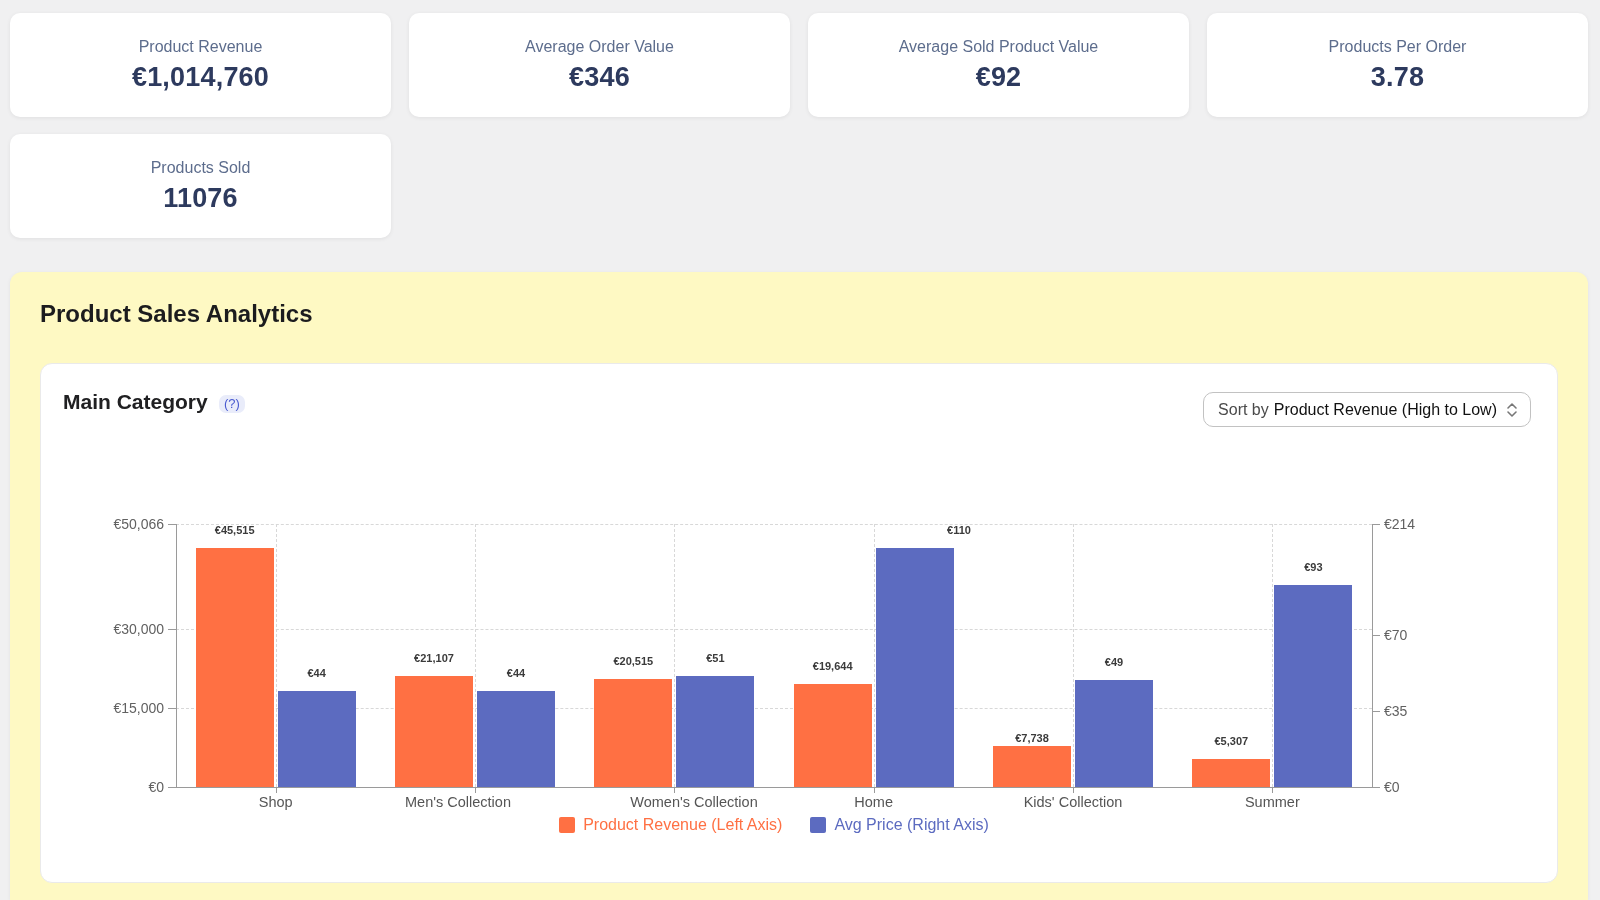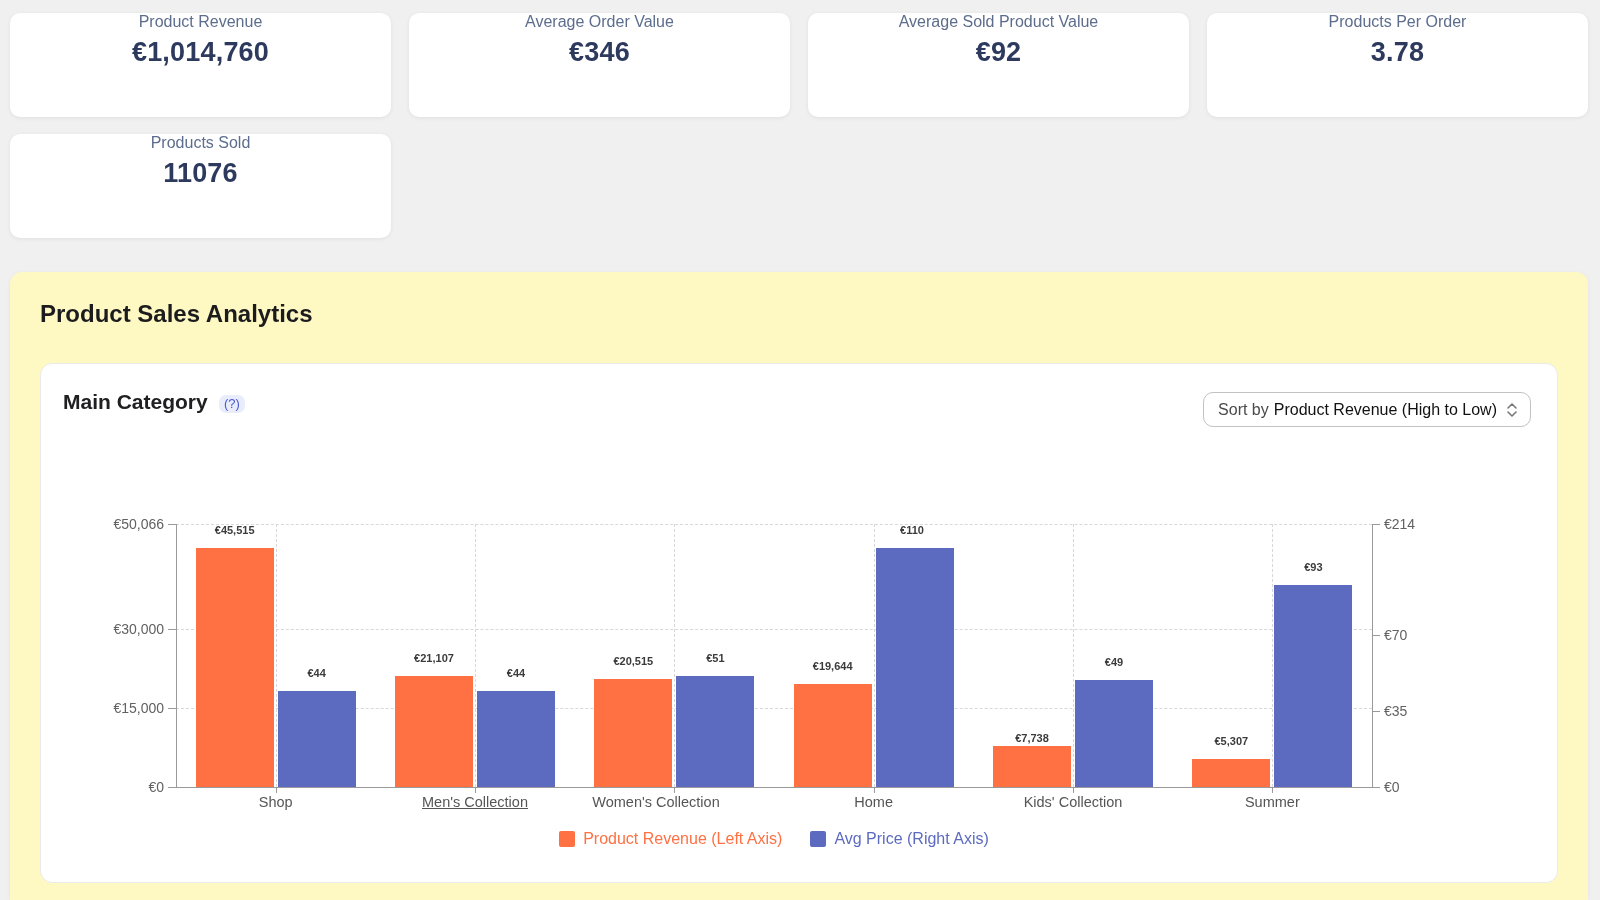--- a/index.html
+++ b/index.html
@@ -12,21 +12,21 @@
 
   
   .kpi-grid {
     position: absolute; left: 10px; top: 13px; width: 1578px;
     display: grid; grid-template-columns: repeat(4, 1fr);
     gap: 17px 18px;
   }
   .kpi-card {
     background: #fff; border-radius: 10px; height: 104px;
     box-shadow: 0 1px 4px rgba(0,0,0,.07);
-    display: flex; flex-direction: column; align-items: center; 
+    display: flex; flex-direction: column; align-items: center; justify-content: center;
     gap: 6px;
   }
   .kpi-label { font-size: 16px; color: #5d6d8d; font-weight: 500; }
   .kpi-value { font-size: 27px; color: #2d3a5e; font-weight: 700; letter-spacing: .2px; }
 
   
   .section-card {
     position: absolute; left: 10px; right: 12px; top: 272px; bottom: 0;
     background: #fef9c3; border-radius: 12px 12px 0 0;
     box-shadow: 0 1px 4px rgba(0,0,0,.06);
@@ -128,24 +128,24 @@
 
       <div id="chart">
           <div class="hgrid" style="left: 135px; width: 1196px; top: 344.204px;"></div>
           <div class="hgrid" style="left: 135px; width: 1196px; top: 265.408px;"></div>
           <div class="hgrid" style="left: 135px; width: 1196px; top: 160px;"></div>
           <div class="vgrid" style="left: 234.667px; top: 160px; height: 263px;"></div>
           <div class="tick-v" style="left: 234.667px; top: 423px;"></div>
           <div class="xlabel" style="left: 139.667px; top: 430px;">Shop</div>
           <div class="vgrid" style="left: 434px; top: 160px; height: 263px;"></div>
           <div class="tick-v" style="left: 434px; top: 423px;"></div>
-          <div class="xlabel" style="left: 339px; top: 430px; text-decoration: underline;">Men's Collection</div>
+          <div class="xlabel" style="left: 322px; top: 430px;">Men's Collection</div>
           <div class="vgrid" style="left: 633.333px; top: 160px; height: 263px;"></div>
           <div class="tick-v" style="left: 633.333px; top: 423px;"></div>
-          <div class="xlabel" style="left: 520px; top: 430px;">Women's Collection</div>
+          <div class="xlabel" style="left: 558px; top: 430px;">Women's Collection</div>
           <div class="vgrid" style="left: 832.667px; top: 160px; height: 263px;"></div>
           <div class="tick-v" style="left: 832.667px; top: 423px;"></div>
           <div class="xlabel" style="left: 737.667px; top: 430px;">Home</div>
           <div class="vgrid" style="left: 1032px; top: 160px; height: 263px;"></div>
           <div class="tick-v" style="left: 1032px; top: 423px;"></div>
           <div class="xlabel" style="left: 937px; top: 430px;">Kids' Collection</div>
           <div class="vgrid" style="left: 1231.33px; top: 160px; height: 263px;"></div>
           <div class="tick-v" style="left: 1231.33px; top: 423px;"></div>
           <div class="xlabel" style="left: 1136.33px; top: 430px;">Summer</div>
           <div class="axis-line-v" style="left: 135px; top: 160px; height: 263px;"></div>
@@ -179,26 +179,26 @@
           <div class="bar-label" style="left: 931px; top: 368px;">€7,738</div>
           <div class="bar" style="left: 1151.33px; top: 395.122px; width: 78px; height: 27.878px; background: rgb(255, 112, 67);"></div>
           <div class="bar-label" style="left: 1130.33px; top: 371.122px;">€5,307</div>
           <div class="bar" style="left: 236.667px; top: 327.364px; width: 78px; height: 95.6364px; background: rgb(92, 107, 192);"></div>
           <div class="bar-label" style="left: 215.667px; top: 303.364px;">€44</div>
           <div class="bar" style="left: 436px; top: 327.364px; width: 78px; height: 95.6364px; background: rgb(92, 107, 192);"></div>
           <div class="bar-label" style="left: 415px; top: 303.364px;">€44</div>
           <div class="bar" style="left: 635.333px; top: 312.149px; width: 78px; height: 110.851px; background: rgb(92, 107, 192);"></div>
           <div class="bar-label" style="left: 614.333px; top: 288.149px;">€51</div>
           <div class="bar" style="left: 834.667px; top: 183.909px; width: 78px; height: 239.091px; background: rgb(92, 107, 192);"></div>
-          <div class="bar-label" style="left: 811px; top: 159.909px;">€110</div>
+          <div class="bar-label" style="left: 858px; top: 159.909px;">€110</div>
           <div class="bar" style="left: 1034px; top: 316.496px; width: 78px; height: 106.504px; background: rgb(92, 107, 192);"></div>
           <div class="bar-label" style="left: 1013px; top: 292.496px;">€49</div>
           <div class="bar" style="left: 1233.33px; top: 220.86px; width: 78px; height: 202.14px; background: rgb(92, 107, 192);"></div>
           <div class="bar-label" style="left: 1212.33px; top: 196.86px;">€93</div>
-          <div class="legend" style="left: 135px; top: 466px; width: 1196px; align-items: flex-end;">
+          <div class="legend" style="left: 135px; top: 452px; width: 1196px; align-items: flex-end;">
             <div class="legend-item">
               <div class="legend-swatch" style="background: rgb(255, 112, 67);"></div>
               <span class="legend-text" style="color: rgb(255, 112, 67);">Product Revenue (Left Axis)</span>
             </div>
             <div class="legend-item">
               <div class="legend-swatch" style="background: rgb(92, 107, 192);"></div>
               <span class="legend-text" style="color: rgb(92, 107, 192);">Avg Price (Right Axis)</span>
             </div>
           </div>
         </div>

